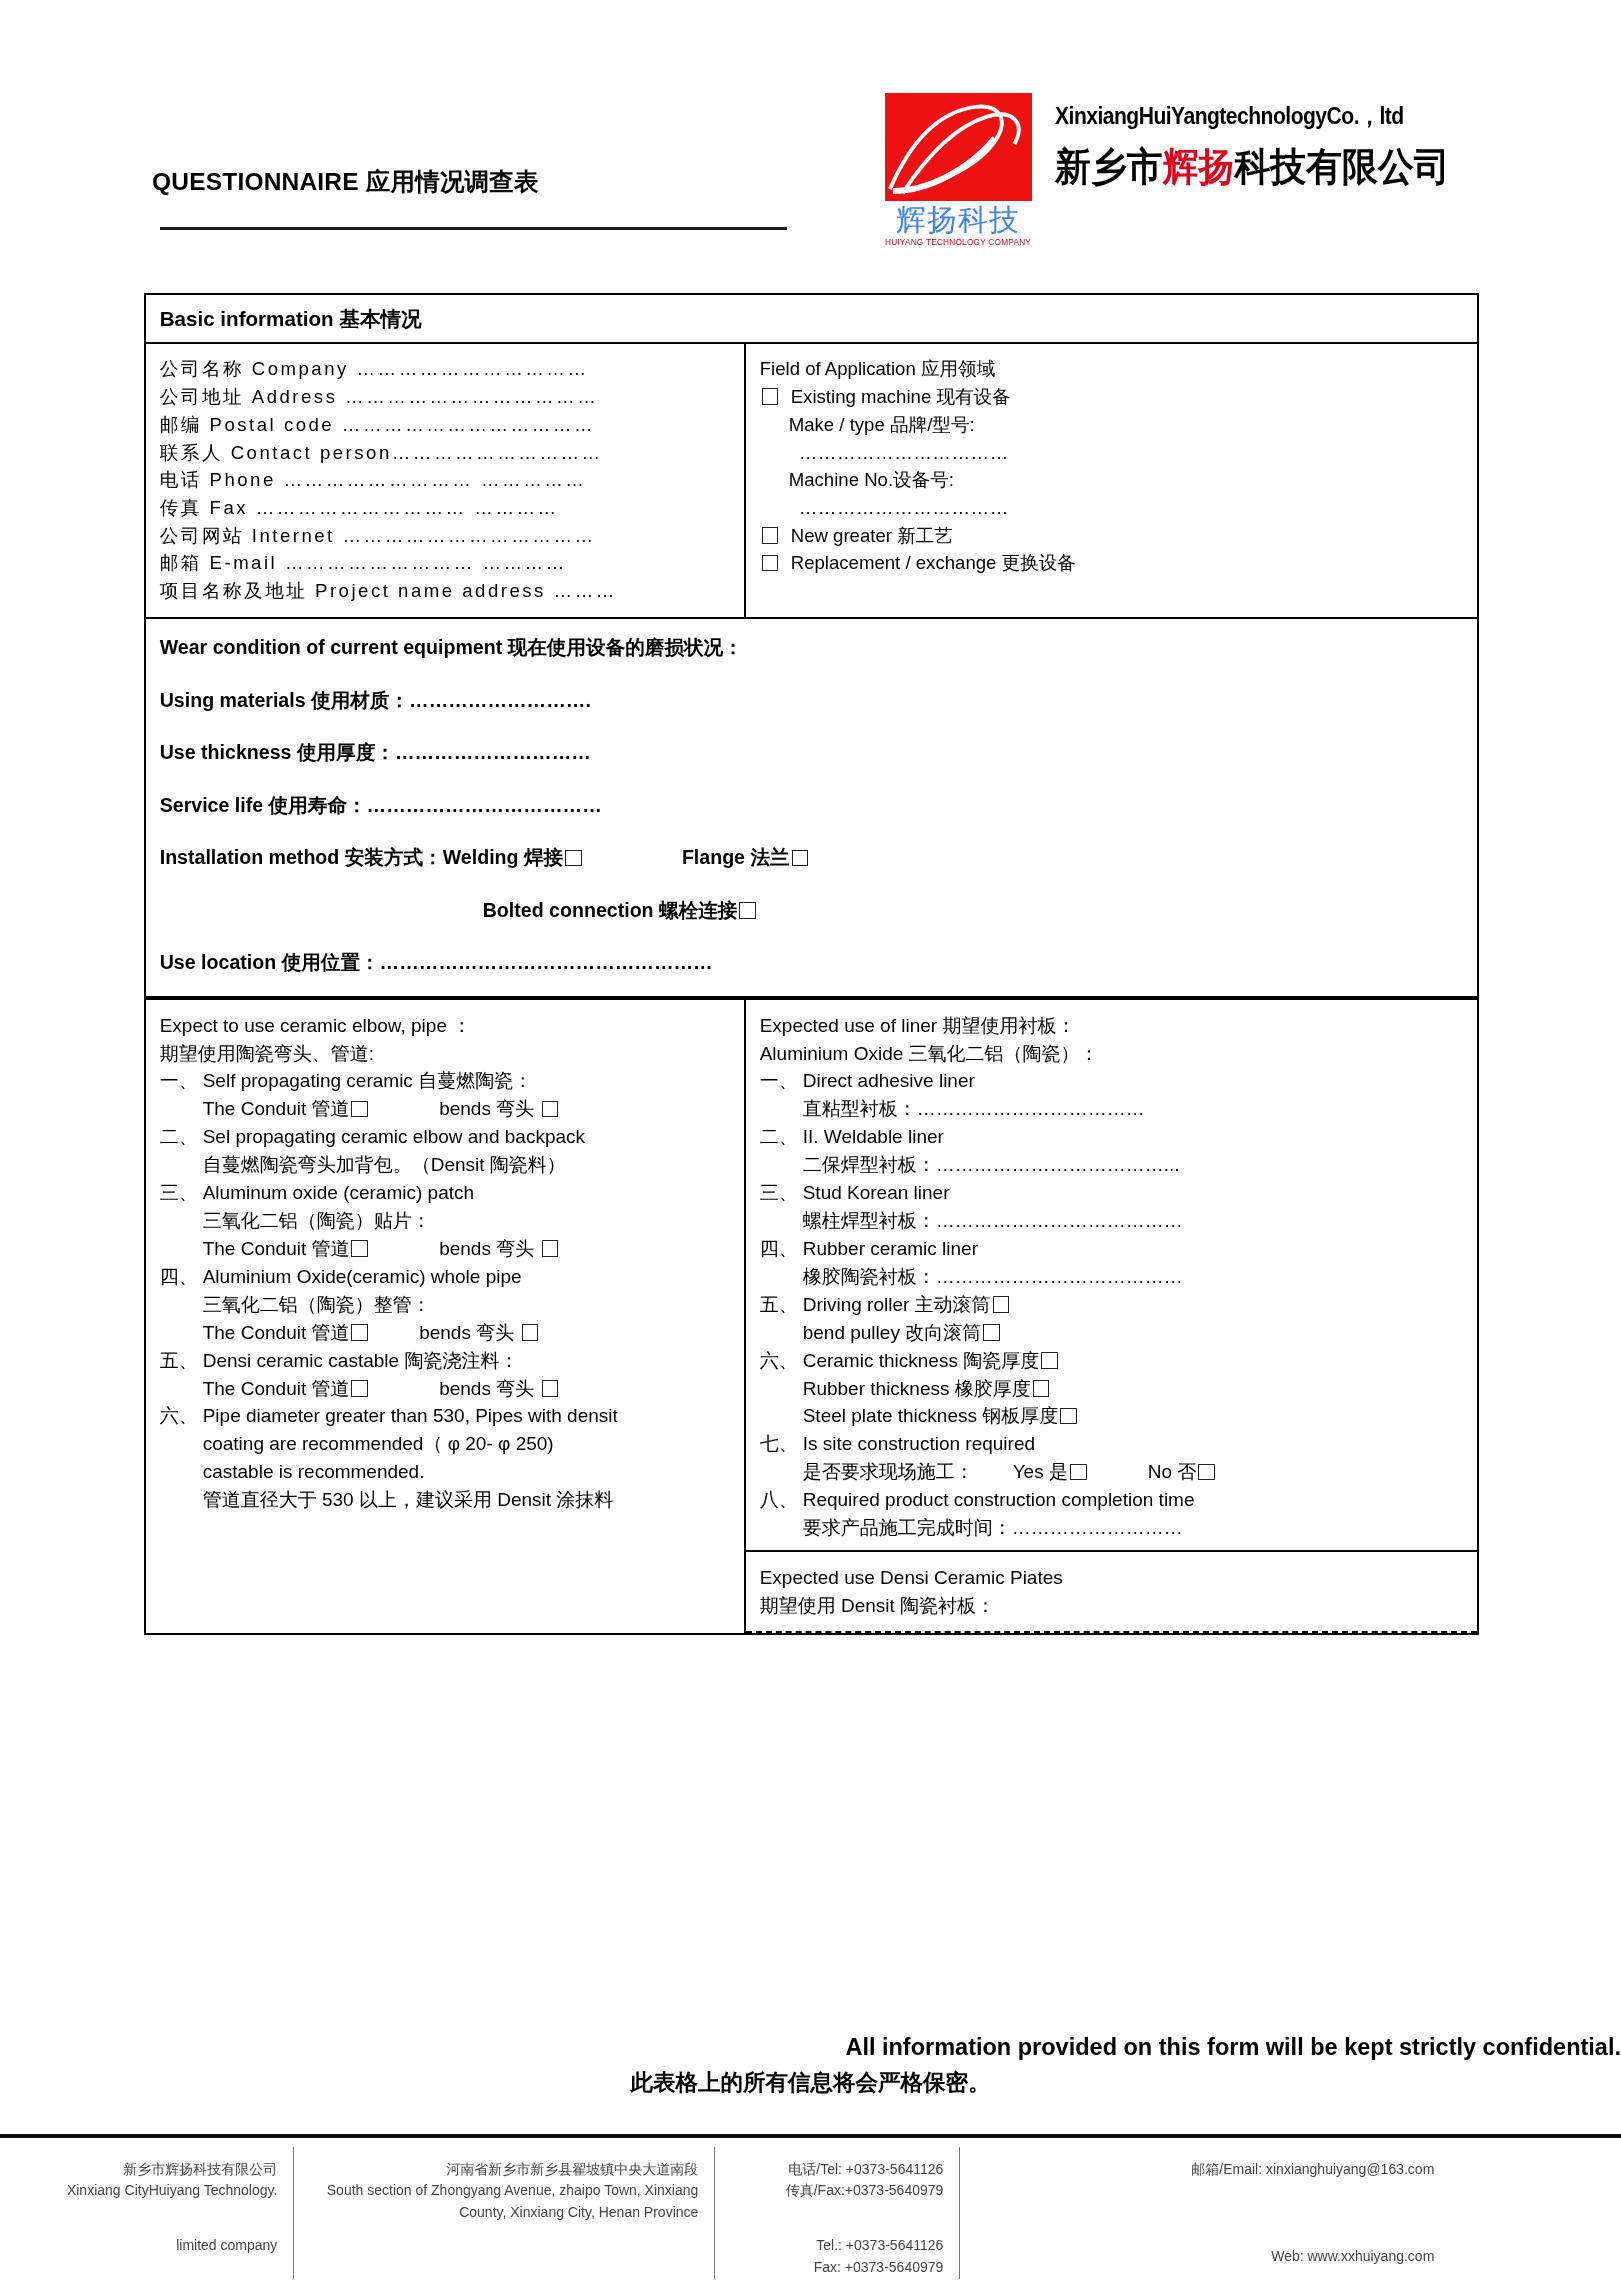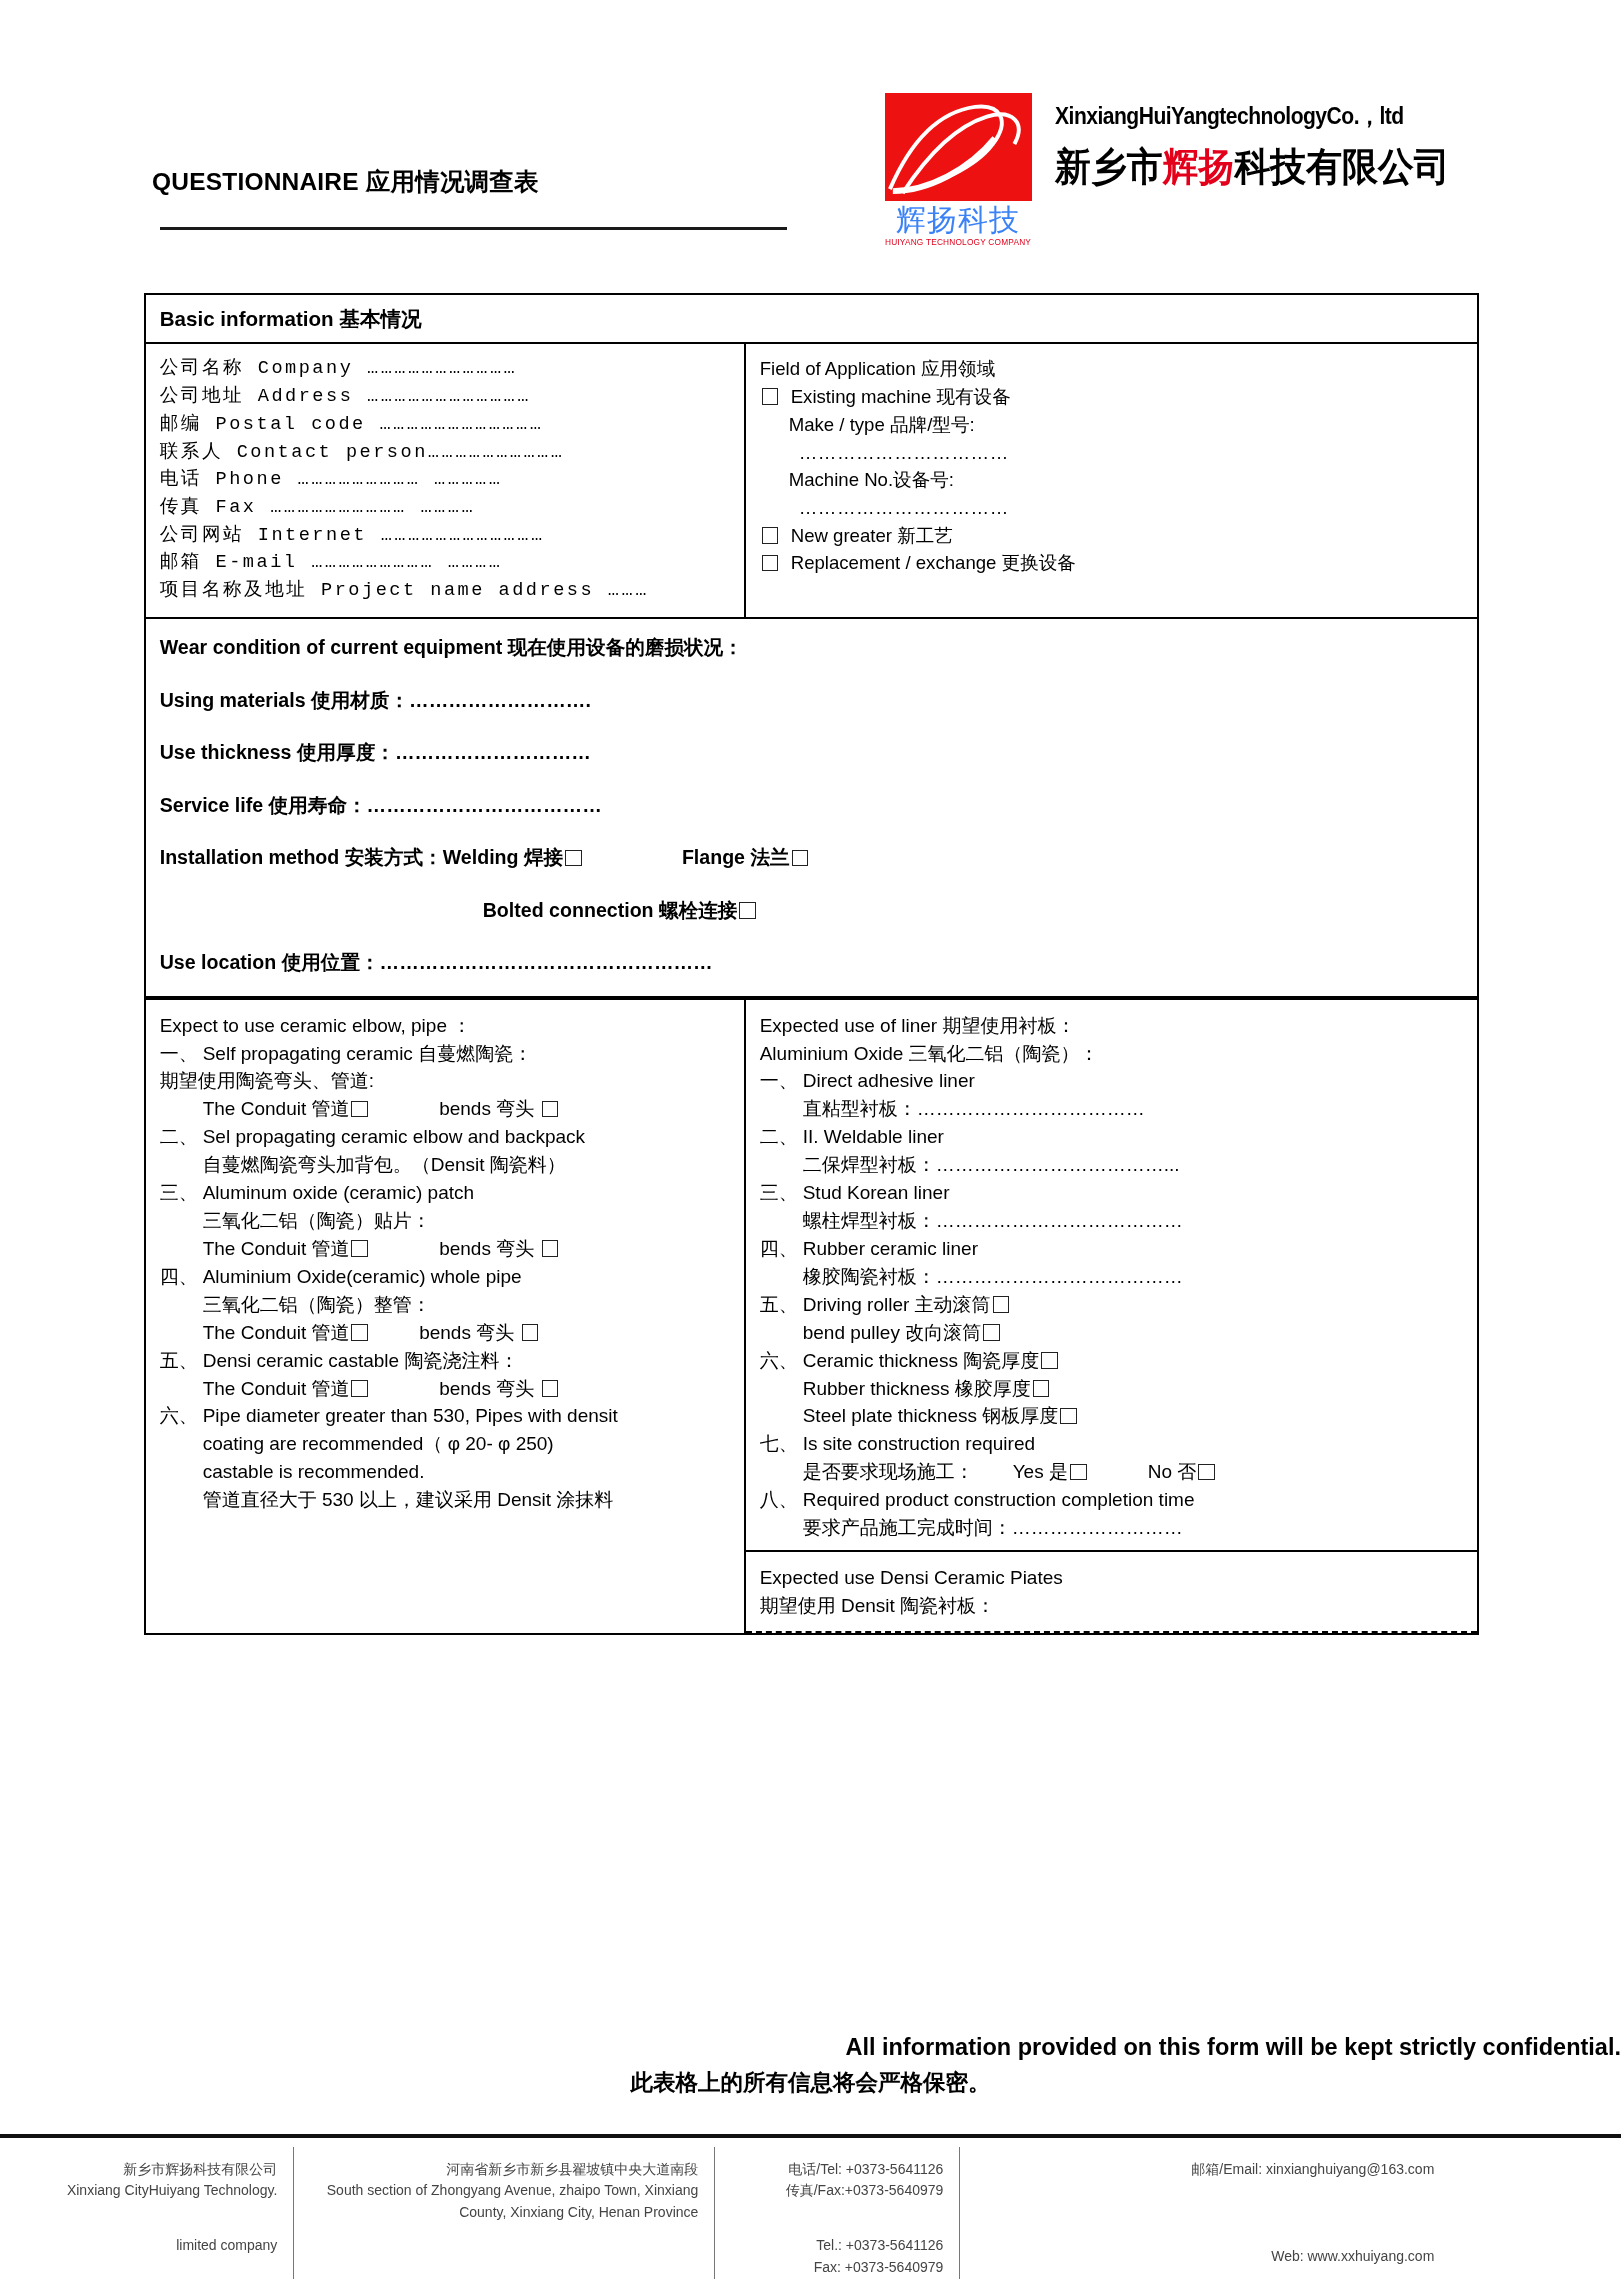--- a/index.html
+++ b/index.html
@@ -100,21 +100,21 @@
     font-size: 20.6px; font-weight: bold;
     padding: 9.8px 13.7px 8.8px 13.7px;
     border-bottom: 2px solid #000;
   }
 
   .two-col { display: flex; }
   .col-l { width: 600px; border-right: 2px solid #000; padding: 11.8px 0 11.8px 13.7px; }
   .col-r { flex: 1; padding: 11.8px 0 11.8px 13.7px; }
 
   .line { font-size: 18.6px; line-height: 1.49; white-space: nowrap; }
-  .lbl-cn { font-family: Liberation Mono, monospace; letter-spacing: 2.5px; }
+  .lbl-cn { font-family: Liberation Sans, sans-serif; letter-spacing: 2.5px; }
   .dots { letter-spacing: 0.5px; }
 
   .cb {
     display: inline-block;
     width: 16.7px; height: 16.7px;
     border: 1.5px solid #222;
     vertical-align: -2px;
     margin: 0 2px;
     background: #fff;
   }
@@ -235,23 +235,23 @@
       <div class="row indent"><span>Bolted connection  螺栓连接</span><span class="cb"></span></div>
       <div class="row"><span>Use location 使用位置：</span><span>……………………………………………</span></div>
     </div>
   </div>
 
   <div class="box last">
     <div class="bot">
 
       <div class="bot-l">
         <div class="item b">Expect to use ceramic elbow, pipe ：</div>
+        <div class="item b">期望使用陶瓷弯头、管道:</div>
+
         <div class="item"><span class="num">一、</span><span>Self propagating ceramic 自蔓燃陶瓷：</span></div>
-
-        <div class="item b">期望使用陶瓷弯头、管道:</div>
         <div class="sub"><span>The Conduit 管道</span><span class="cb"></span><span style="display:inline-block;width:69px"></span><span>bends 弯头</span>&nbsp;<span class="cb"></span></div>
 
         <div class="item"><span class="num">二、</span><span>Sel propagating ceramic elbow and backpack</span></div>
         <div class="sub">自蔓燃陶瓷弯头加背包。（Densit 陶瓷料）</div>
 
         <div class="item"><span class="num">三、</span><span>Aluminum oxide (ceramic)  patch</span></div>
         <div class="sub">三氧化二铝（陶瓷）贴片：</div>
         <div class="sub"><span>The Conduit 管道</span><span class="cb"></span><span style="display:inline-block;width:69px"></span><span>bends 弯头</span>&nbsp;<span class="cb"></span></div>
 
         <div class="item"><span class="num">四、</span><span>Aluminium Oxide(ceramic) whole pipe</span></div>

